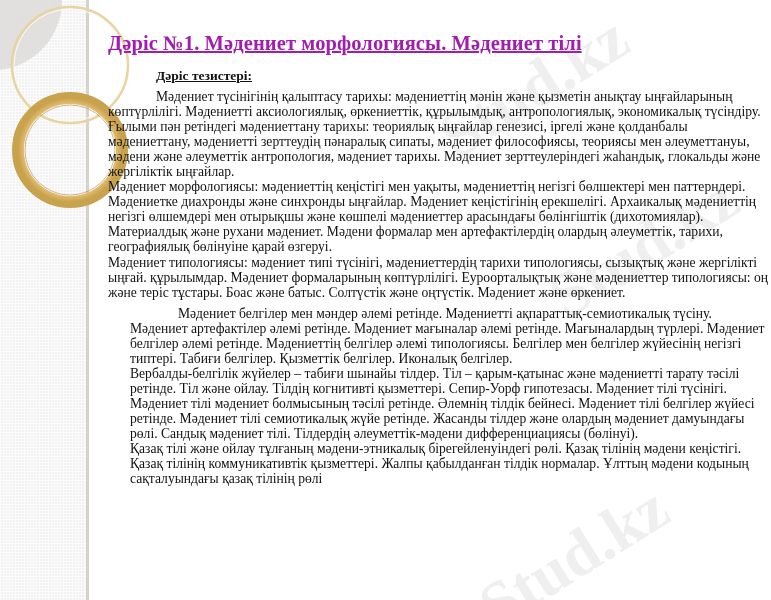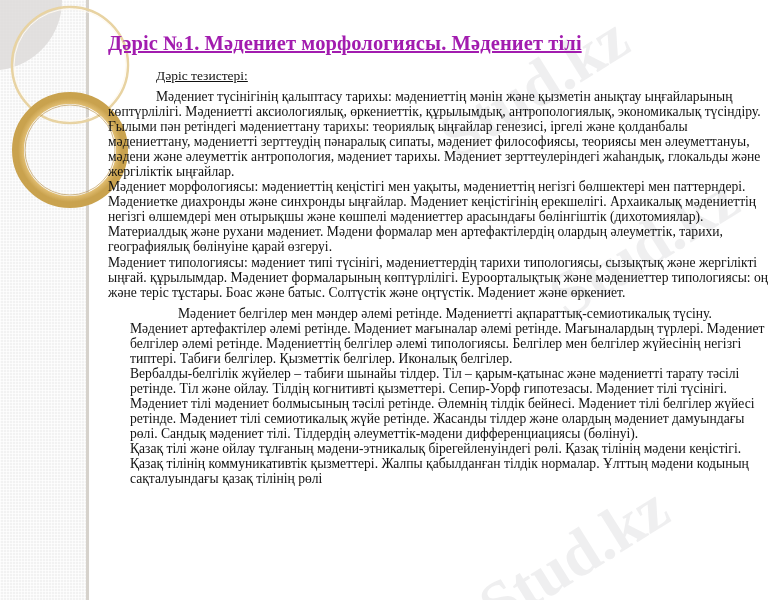--- a/index.html
+++ b/index.html
@@ -29,21 +29,21 @@
     }
     .content {
       position: absolute; left: 108px; top: 28px; width: 662px; z-index: 4;
     }
     .title {
       font-size: 20.5px; font-weight: bold; color: #a21caf;
       text-decoration: underline; text-decoration-thickness: 2px;
       margin: 4px 0 0 0; letter-spacing: 0.1px; white-space: nowrap;
     }
     .subtitle {
-      font-size: 13.5px; font-weight: normal; margin-top: 13px; line-height: 16px;
+      font-size: 13.5px; font-weight: bold; margin-top: 13px; line-height: 16px;
       text-decoration: underline;
     }
     .subtitle .lead { display: inline-block; width: 48px; }
     .body-text {
       font-size: 13.6px; line-height: 15.05px; margin: 0;
     }
     .para { margin: 0; }
     .indent { text-indent: 48px; }
     .gap { margin-top: 6px; margin-left: 22px; }
   </style>

